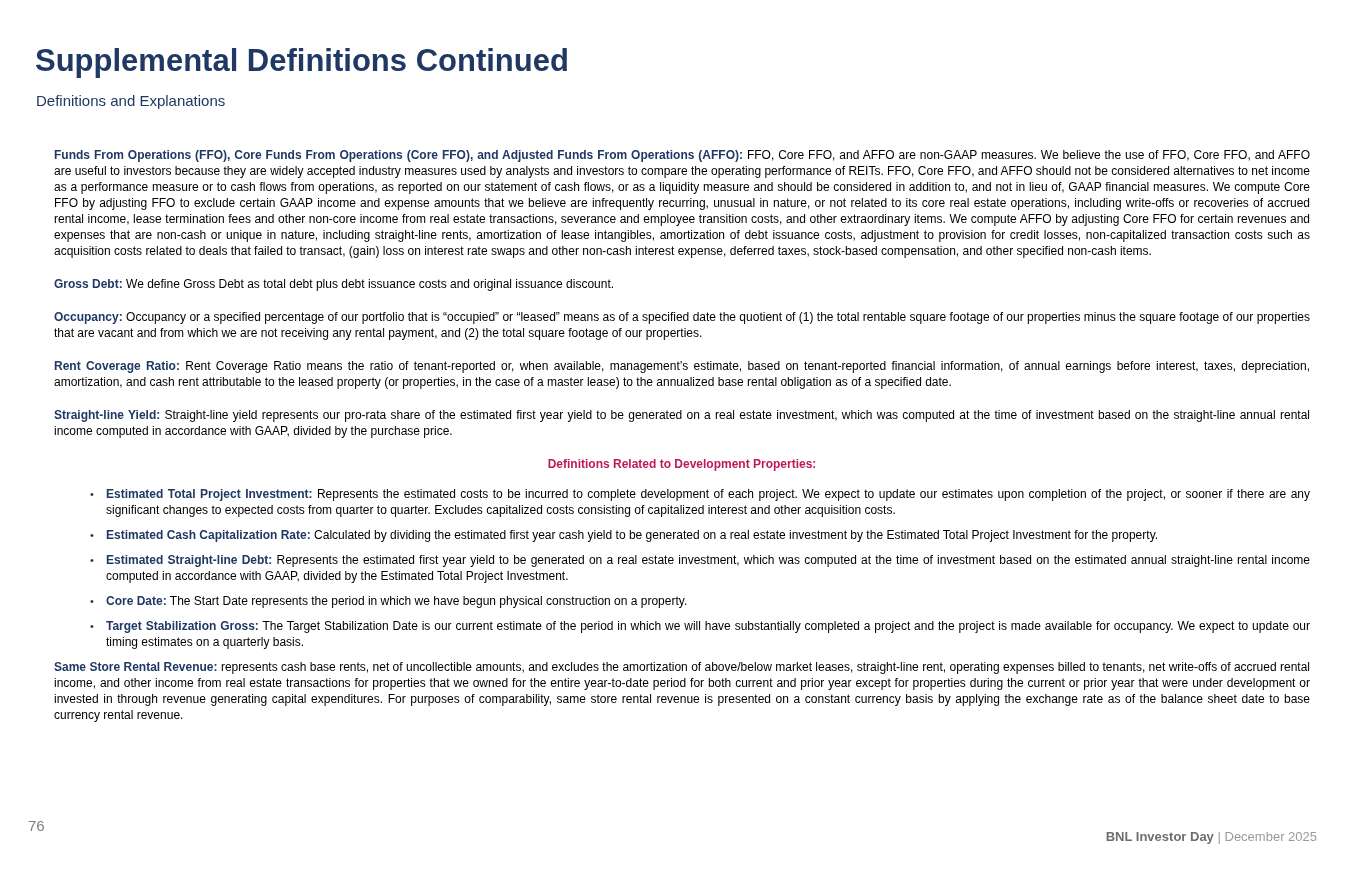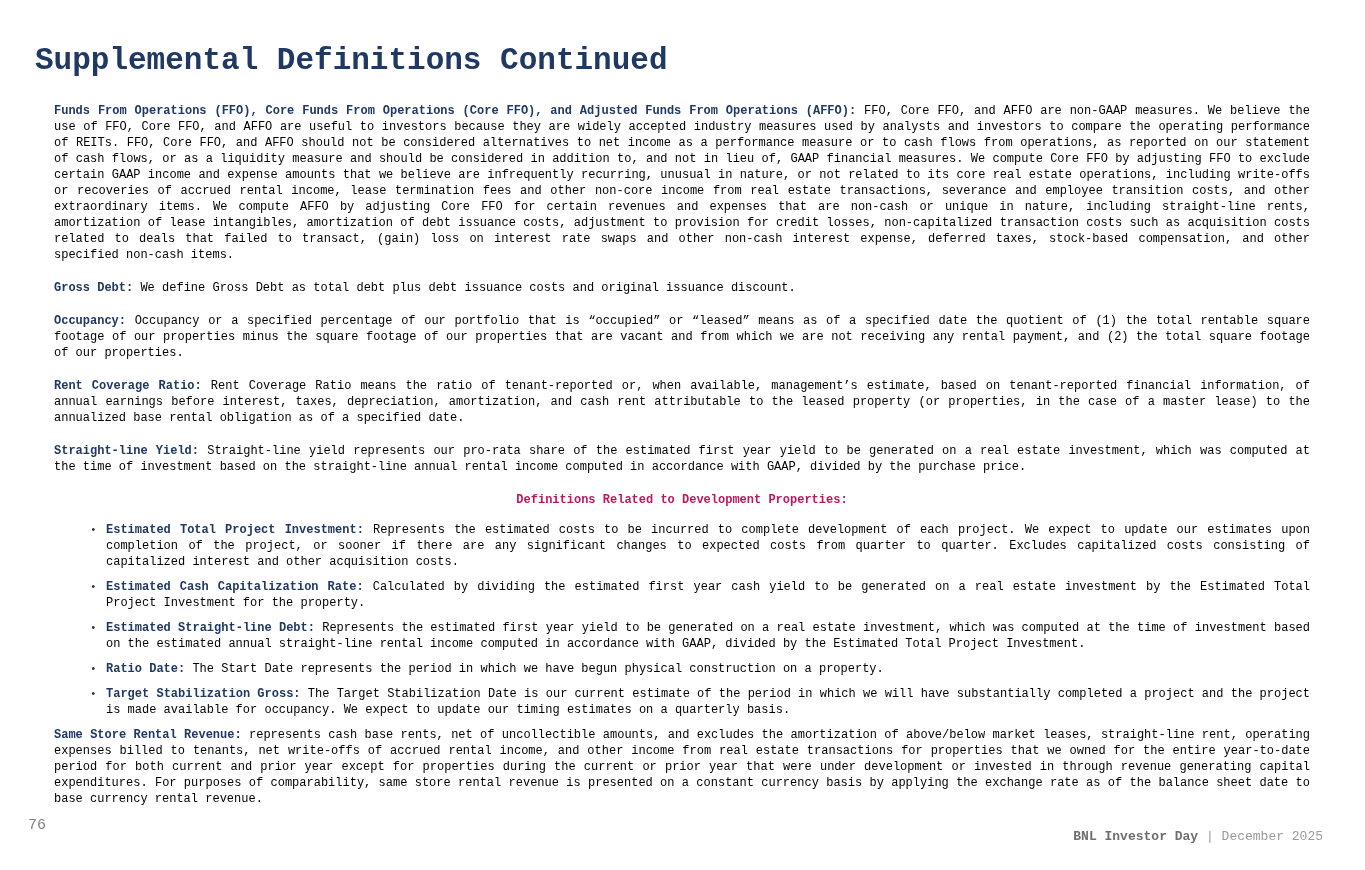--- a/index.html
+++ b/index.html
@@ -1,39 +1,39 @@
 <!DOCTYPE html>
 <html><head>
 <meta charset="utf-8">
 <style>
   html, body { margin: 0; padding: 0; background: #ffffff; }
   .slide {
     position: relative;
     width: 1365px;
     height: 870px;
     background: #ffffff;
-    font-family: Liberation Mono, monospace;
+    font-family: Liberation Sans, sans-serif;
     color: #000000;
     overflow: hidden;
   }
   .title {
     margin: 45px 0 0 35px;
     font-size: 31px;
     line-height: 1.05;
     font-weight: bold;
     color: #1F3864;
     letter-spacing: 0px;
   }
   .subtitle {
     margin: 14px 0 0 36px;
     font-size: 15px;
     color: #1F3864;
   }
   .content {
-    margin: 25px 55px 0 54px;
+    margin: 38px 55px 0 54px;
     font-size: 12px;
     line-height: 16px;
     text-align: justify;
   }
   .def { margin: 0 0 17px 0; }
   .term {
     font-weight: bold;
     color: #1F3864;
   }
   .dev-header {
@@ -61,36 +61,37 @@
   .closing { margin: 1px 0 0 0; }
   .footer-page {
     position: absolute;
     left: 28px;
     bottom: 36px;
     font-size: 15px;
     color: #808080;
   }
   .footer-right {
     position: absolute;
-    right: 42px;
+    right: 48px;
     bottom: 26px;
     font-size: 13px;
     color: #9a9a9a;
   }
   .footer-brand {
     font-weight: bold;
     color: #6e6e6e;
   }
 </style>
 </head>
 <body>
 
 <div class="slide">
 
   <h1 class="title">Supplemental Definitions Continued</h1>
+  <div class="subtitle">Definitions and Explanations</div>
 
   <div class="content">
 
     <p class="def">
       <span class="term">Funds From Operations (FFO), Core Funds From Operations (Core FFO), and Adjusted Funds From Operations (AFFO):</span>
       <span>FFO, Core FFO, and AFFO are non-GAAP measures. We believe the use of FFO, Core FFO, and AFFO are useful to investors because they are widely accepted industry measures used by analysts and investors to compare the operating performance of REITs. FFO, Core FFO, and AFFO should not be considered alternatives to net income as a performance measure or to cash flows from operations, as reported on our statement of cash flows, or as a liquidity measure and should be considered in addition to, and not in lieu of, GAAP financial measures. We compute Core FFO by adjusting FFO to exclude certain GAAP income and expense amounts that we believe are infrequently recurring, unusual in nature, or not related to its core real estate operations, including write-offs or recoveries of accrued rental income, lease termination fees and other non-core income from real estate transactions, severance and employee transition costs, and other extraordinary items. We compute AFFO by adjusting Core FFO for certain revenues and expenses that are non-cash or unique in nature, including straight-line rents, amortization of lease intangibles, amortization of debt issuance costs, adjustment to provision for credit losses, non-capitalized transaction costs such as acquisition costs related to deals that failed to transact, (gain) loss on interest rate swaps and other non-cash interest expense, deferred taxes, stock-based compensation, and other specified non-cash items.</span>
     </p>
 
     <p class="def">
       <span class="term">Gross Debt:</span>
@@ -133,21 +134,21 @@
       <li>
         <span class="bullet-marker">•</span>
         <span class="bullet-body">
           <span class="term">Estimated Straight-line Debt:</span>
           <span>Represents the estimated first year yield to be generated on a real estate investment, which was computed at the time of investment based on the estimated annual straight-line rental income computed in accordance with GAAP, divided by the Estimated Total Project Investment.</span>
         </span>
       </li>
       <li>
         <span class="bullet-marker">•</span>
         <span class="bullet-body">
-          <span class="term">Ratio Date:</span>
+          <span class="term">Core Date:</span>
           <span>The Start Date represents the period in which we have begun physical construction on a property.</span>
         </span>
       </li>
       <li>
         <span class="bullet-marker">•</span>
         <span class="bullet-body">
           <span class="term">Target Stabilization Gross:</span>
           <span>The Target Stabilization Date is our current estimate of the period in which we will have substantially completed a project and the project is made available for occupancy. We expect to update our timing estimates on a quarterly basis.</span>
         </span>
       </li>

